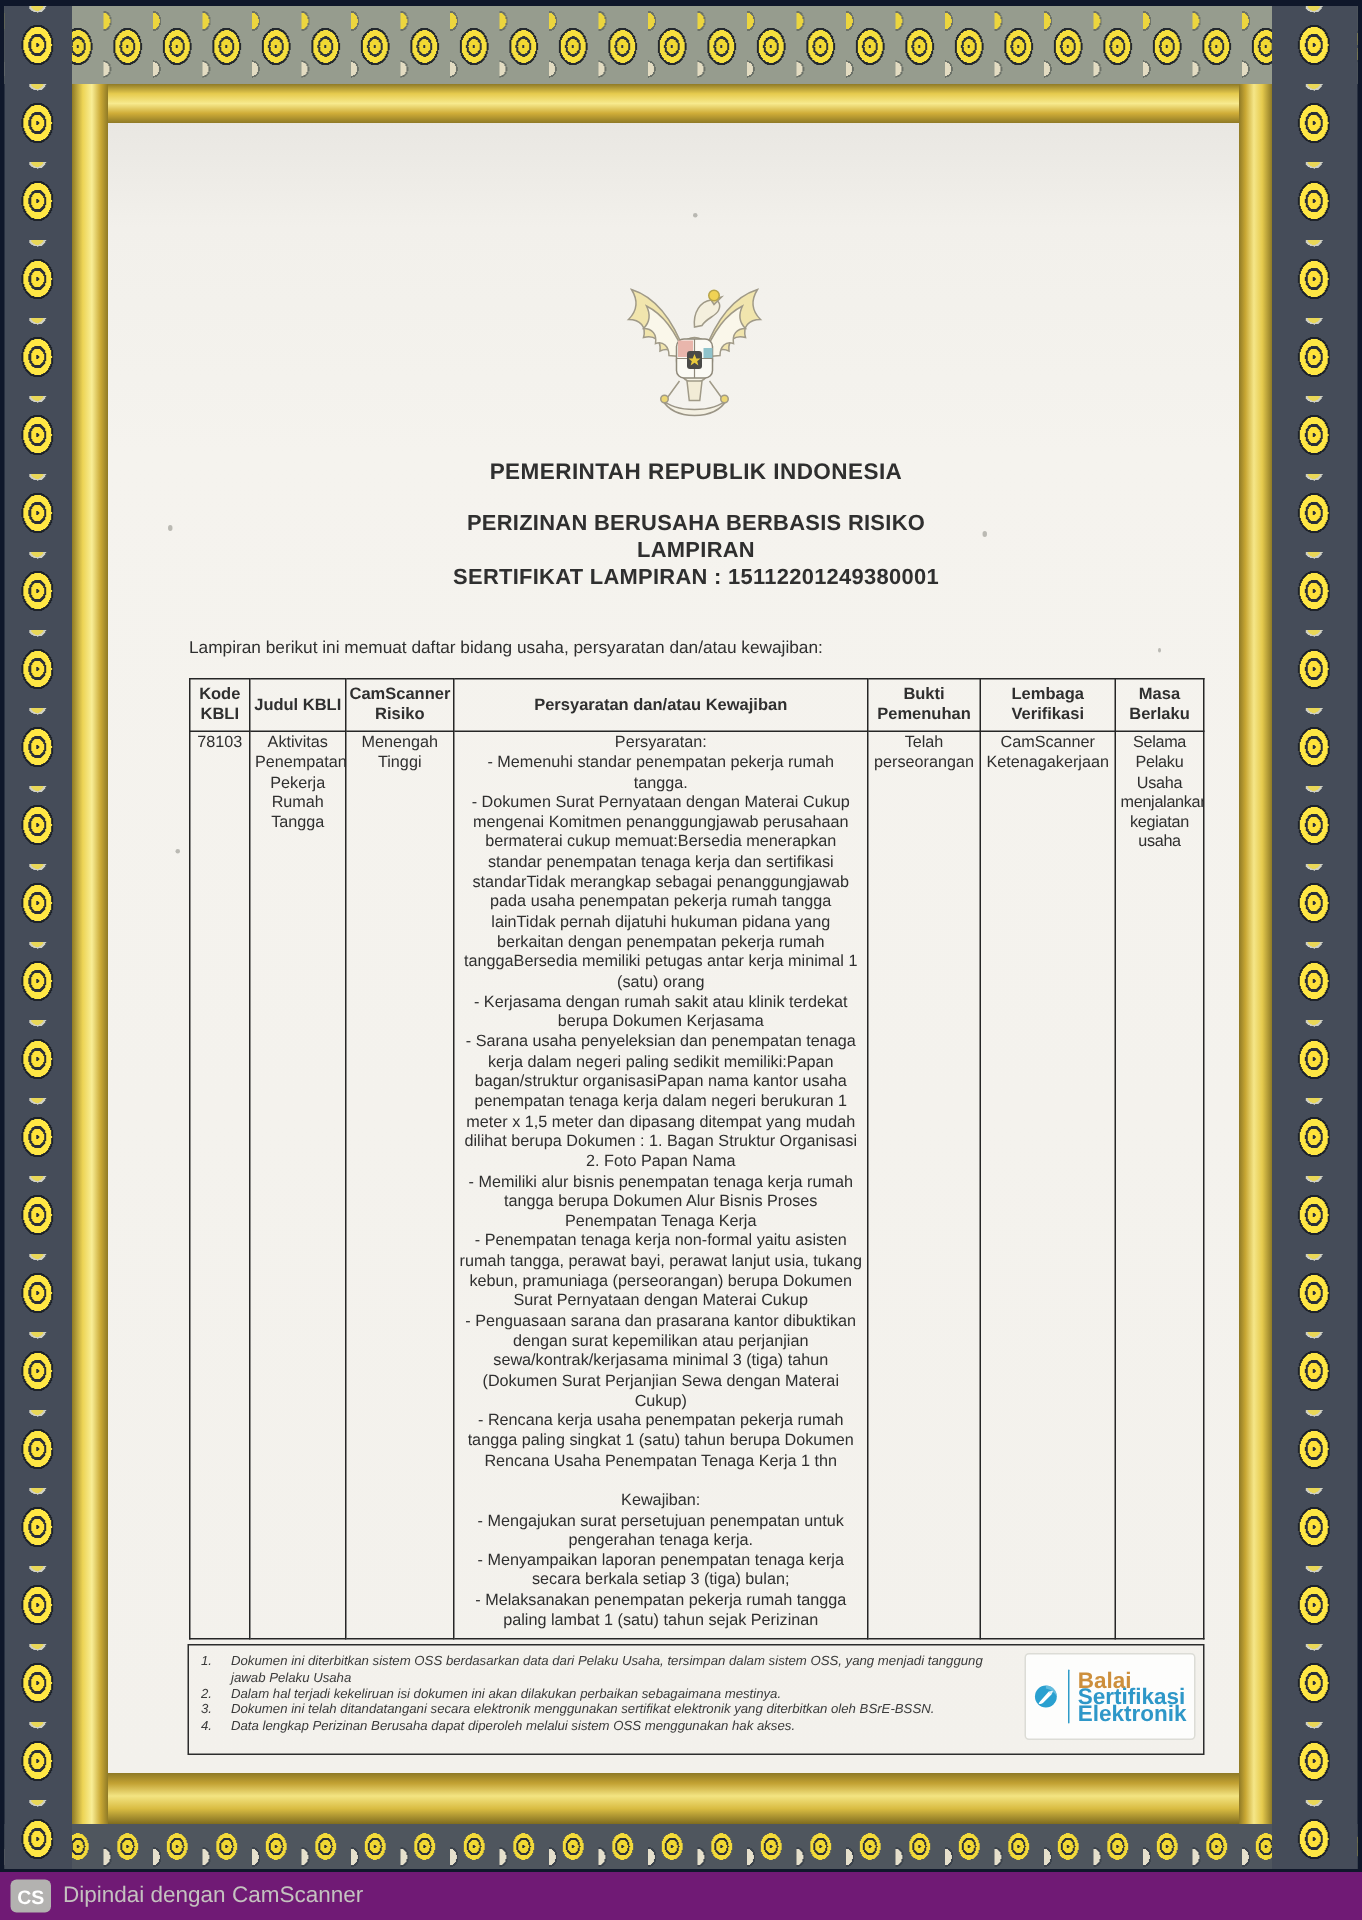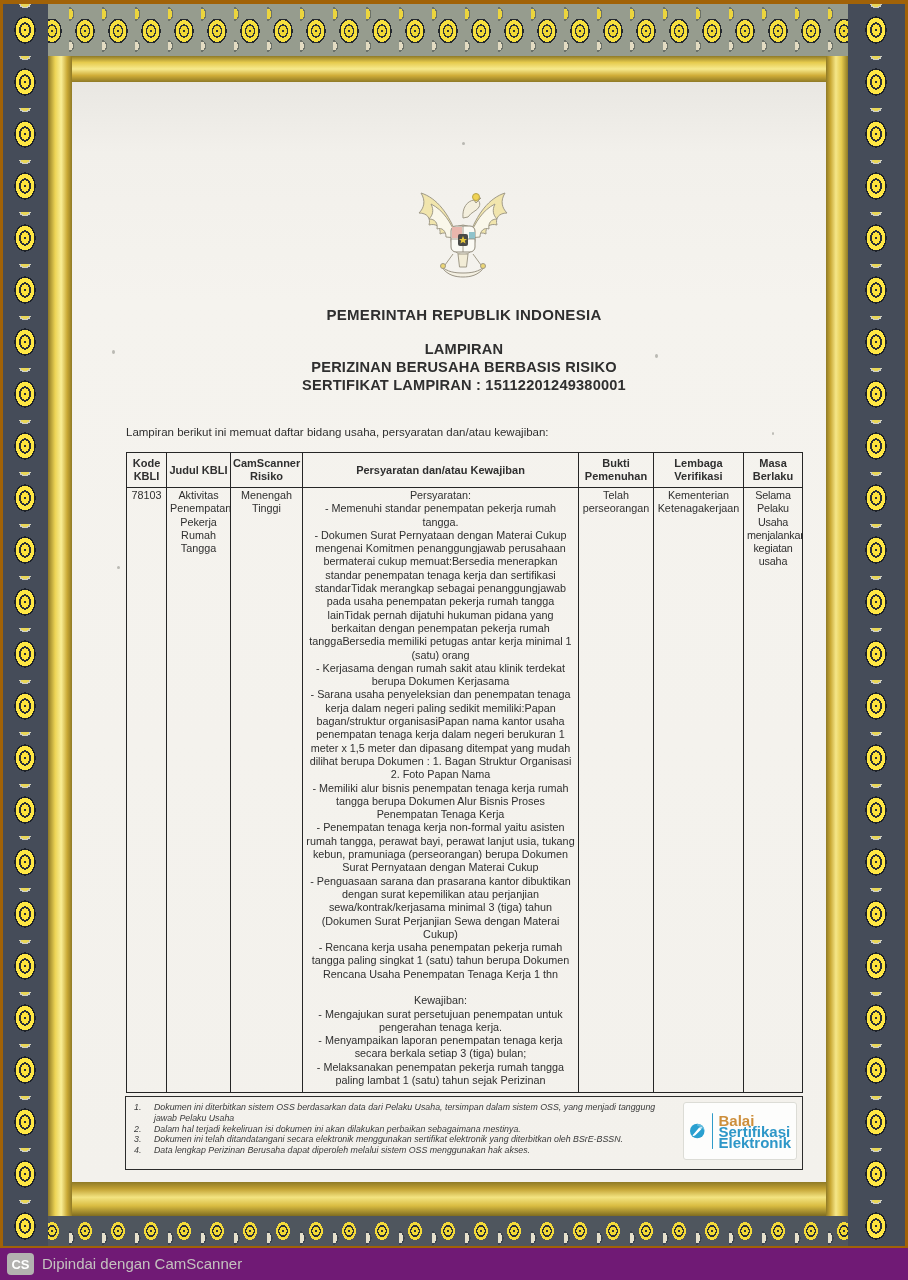--- a/index.html
+++ b/index.html
@@ -1,19 +1,19 @@
 <!DOCTYPE html>
 <html><head>
 <meta charset="utf-8">
 <style>
   html,body{margin:0;padding:0;background:#ffffff;}
   .stage{position:relative;width:908px;height:1280px;background:#ffffff;overflow:hidden;
          font-family:"Liberation Sans",sans-serif;color:#2f2f2f;}
   
-  .photo{position:absolute;left:0;top:0;width:908px;height:1248px;background:#a16207;}
+  .photo{position:absolute;left:0;top:0;width:908px;height:1248px;background:#0f172a;}
   
   .band{position:absolute;}
   .band-top{left:3px;top:4px;right:3px;height:52px;background-color:#969c8e;
     background-image:
       radial-gradient(10px 13px at 16px 27px,#2f353b 0 8%,#f1d833 8% 38%,#2f353b 38% 52%,#f6df3e 52% 84%,#23282e 84% 96%,rgba(0,0,0,0) 96%),
       radial-gradient(8px 10px at 0px 10px,#ecd53e 0 55%,#6b7168 55% 68%,rgba(0,0,0,0) 68%),
       radial-gradient(8px 9px at 0px 42px,#e3dcc2 0 50%,#6b7168 50% 64%,rgba(0,0,0,0) 64%);
     background-size:33px 52px;background-repeat:repeat-x;}
   .band-bottom{left:3px;bottom:2px;right:3px;height:30px;background-color:#4f565e;
     background-image:
@@ -118,22 +118,22 @@
             <path d="M39 43 h10 v11 h-10 z" fill="#e9b6ac"></path>
             <rect x="56" y="48" width="6" height="7" fill="#8fc3cb"></rect>
             <path d="M38 55 h24 M50 42 v26" stroke="#8f897a" stroke-width="0.8" fill="none"></path>
             <rect x="45" y="50" width="10" height="12" rx="2" fill="#4a4a48"></rect>
             <polygon points="50,52 51.2,55 54,55 51.8,56.8 52.6,59.6 50,57.9 47.4,59.6 48.2,56.8 46,55 48.8,55" fill="#e8c93c"></polygon>
           </g>
         </svg>
 
         <div class="gov-title">PEMERINTAH REPUBLIK INDONESIA</div>
         <div class="doc-title">
+          <div>PERIZINAN BERUSAHA BERBASIS RISIKO</div>
           <div>LAMPIRAN</div>
-          <div>PERIZINAN BERUSAHA BERBASIS RISIKO</div>
           <div>SERTIFIKAT LAMPIRAN : 15112201249380001</div>
         </div>
 
         <div class="intro">Lampiran berikut ini memuat daftar bidang usaha, persyaratan dan/atau kewajiban:</div>
 
         <table class="kbli">
           <colgroup>
             <col style="width:40px">
               <col style="width:64px">
               <col style="width:72px">
@@ -166,21 +166,21 @@
 - Memiliki alur bisnis penempatan tenaga kerja rumah tangga berupa Dokumen Alur Bisnis Proses Penempatan Tenaga Kerja
 - Penempatan tenaga kerja non-formal yaitu asisten rumah tangga, perawat bayi, perawat lanjut usia, tukang kebun, pramuniaga (perseorangan) berupa Dokumen Surat Pernyataan dengan Materai Cukup
 - Penguasaan sarana dan prasarana kantor dibuktikan dengan surat kepemilikan atau perjanjian sewa/kontrak/kerjasama minimal 3 (tiga) tahun (Dokumen Surat Perjanjian Sewa dengan Materai Cukup)
 - Rencana kerja usaha penempatan pekerja rumah tangga paling singkat 1 (satu) tahun berupa Dokumen Rencana Usaha Penempatan Tenaga Kerja 1 thn
 
 Kewajiban:
 - Mengajukan surat persetujuan penempatan untuk pengerahan tenaga kerja.
 - Menyampaikan laporan penempatan tenaga kerja secara berkala setiap 3 (tiga) bulan;
 - Melaksanakan penempatan pekerja rumah tangga paling lambat 1 (satu) tahun sejak Perizinan</td>
               <td class="c-bukti">Telah perseorangan</td>
-              <td class="c-lembaga">Kementerian Ketenagakerjaan</td>
+              <td class="c-lembaga">CamScanner Ketenagakerjaan</td>
               <td class="c-masa">Selama Pelaku Usaha menjalankan kegiatan usaha</td>
             </tr>
           </tbody>
         </table>
 
         <div class="notes">
           <div class="note-row">
             <span class="note-n">1.</span>
             <span class="note-t">Dokumen ini diterbitkan sistem OSS berdasarkan data dari Pelaku Usaha, tersimpan dalam sistem OSS, yang menjadi tanggung jawab Pelaku Usaha</span>
           </div>

